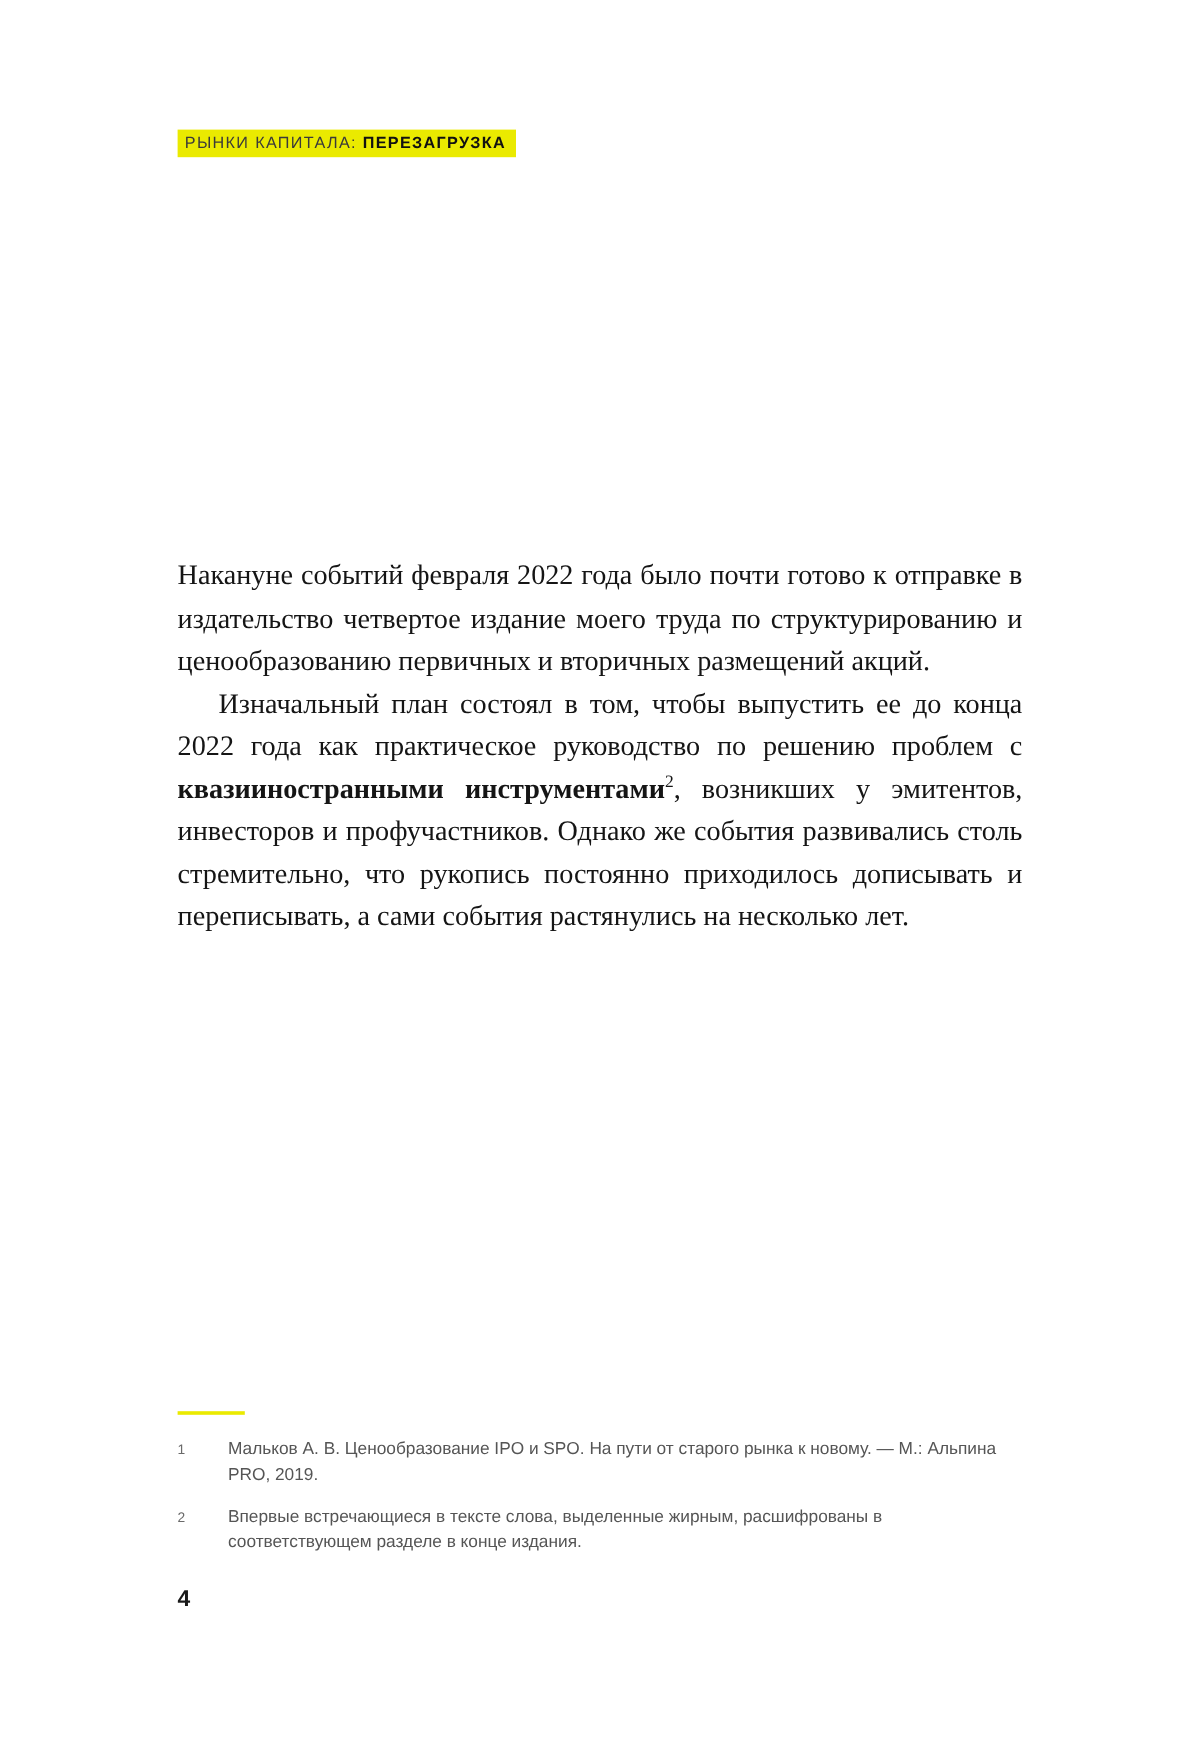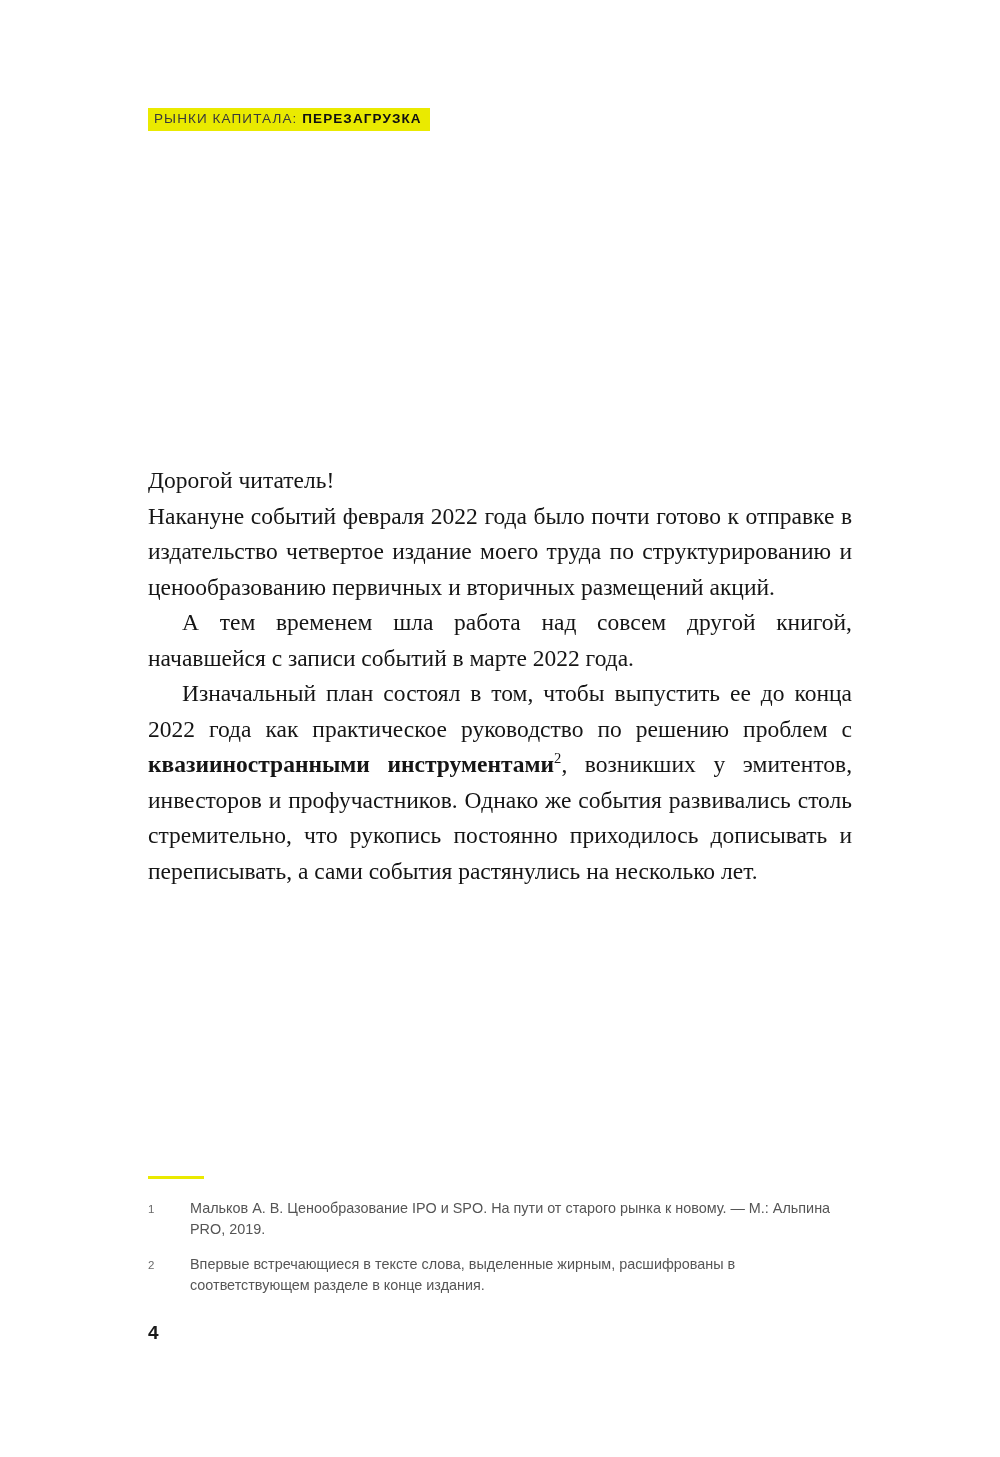--- a/index.html
+++ b/index.html
@@ -140,23 +140,21 @@
 <body>
 
 <div class="page">
 
   <div class="running-head">
     <span>РЫНКИ КАПИТАЛА: </span><span class="rh-strong">ПЕРЕЗАГРУЗКА</span>
   </div>
 
 
   <div class="body-block">
-    <p class="greeting">Дорогой читатель!</p>
     <p class="noindent">Накануне событий февраля 2022 года было почти готово к отправке в издательство четвертое издание моего труда по структурированию и ценообразованию первичных и вторичных размещений акций.</p>
-    <p class="indent">А тем временем шла работа над совсем другой книгой, начавшейся с записи событий в марте 2022 года.</p>
     <p class="indent"><span>Изначальный план состоял в том, чтобы выпустить ее до конца 2022 года как практическое руководство по решению проблем с </span><span class="bold-term">квазииностранными инструментами</span><sup>2</sup><span>, возникших у эмитентов, инвесторов и профучастников. Однако же события развивались столь стремительно, что рукопись постоянно приходилось дописывать и переписывать, а сами события растянулись на несколько лет.</span></p>
   </div>
 
   <div class="footnote-rule"></div>
 
   <div class="footnotes">
     <div class="footnote">
       <span class="fn-marker">1</span>
       <span class="fn-text">Мальков А. В. Ценообразование IPO и SPO. На пути от старого рынка к новому. — М.: Альпина PRO, 2019.</span>
     </div>

